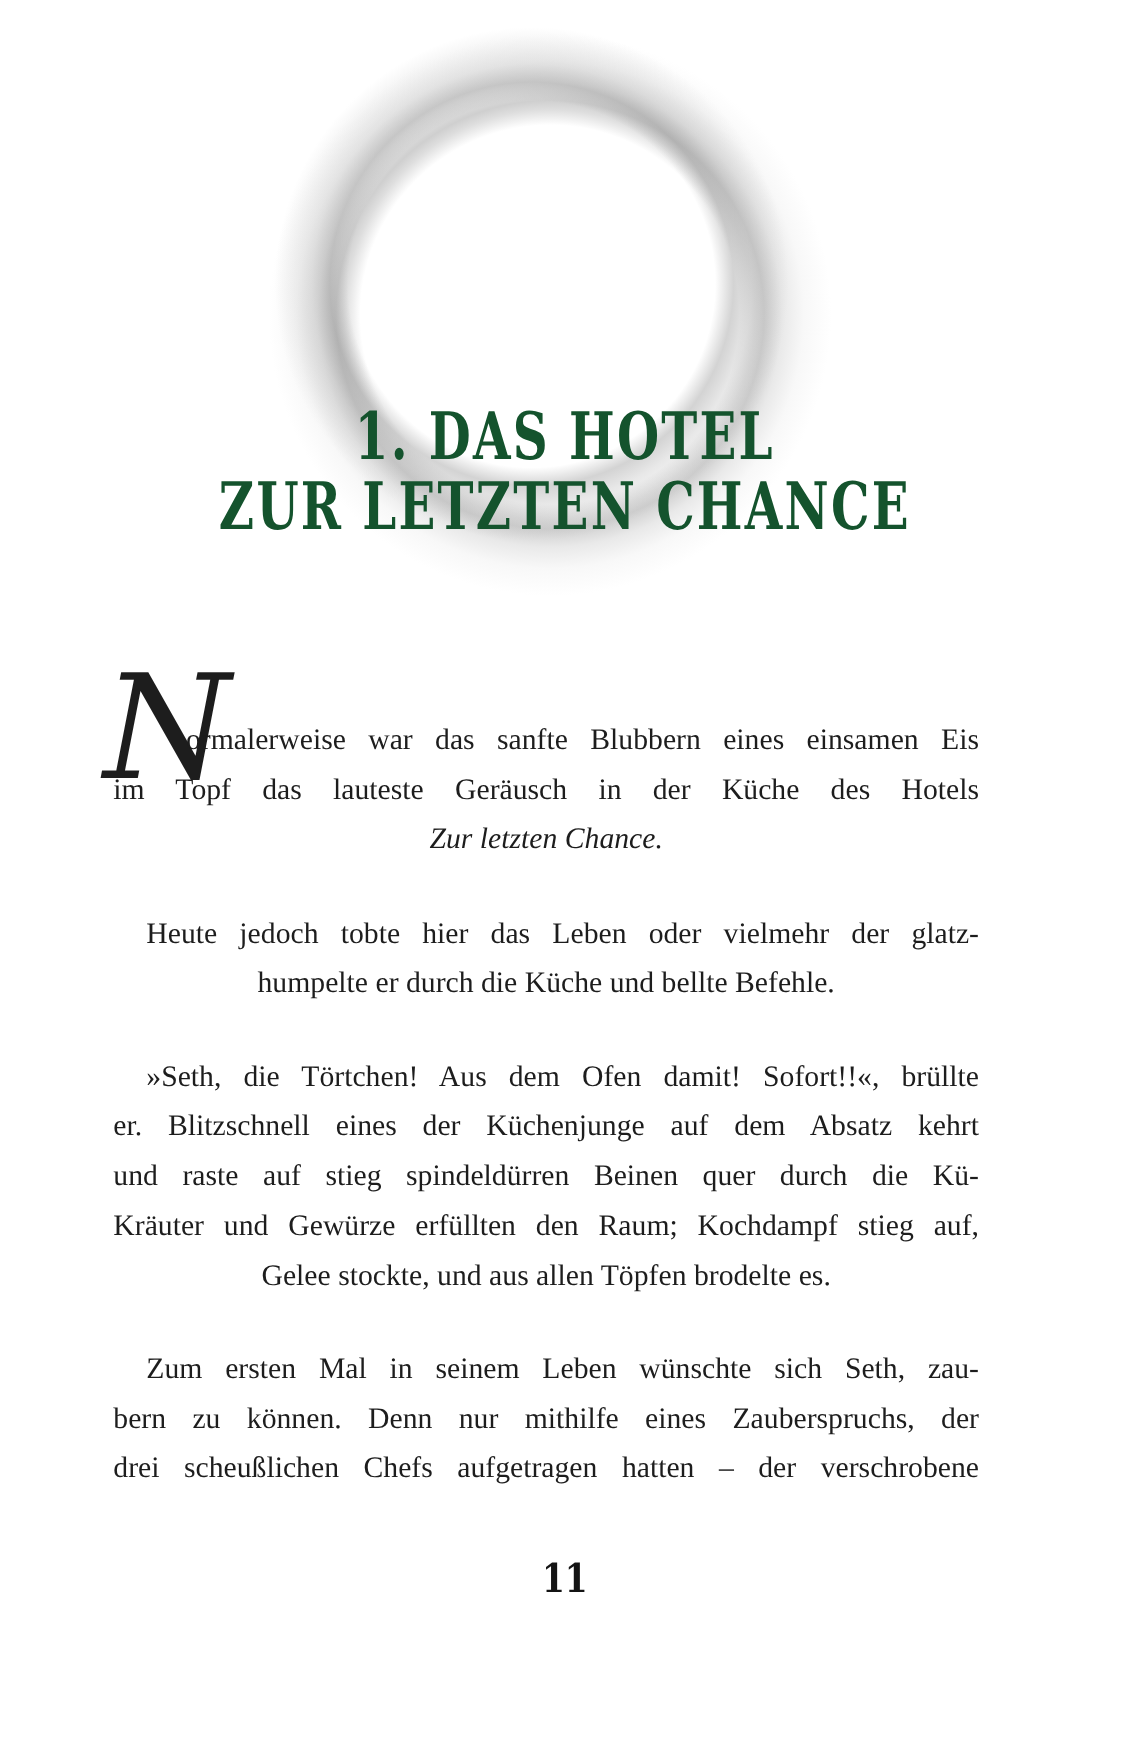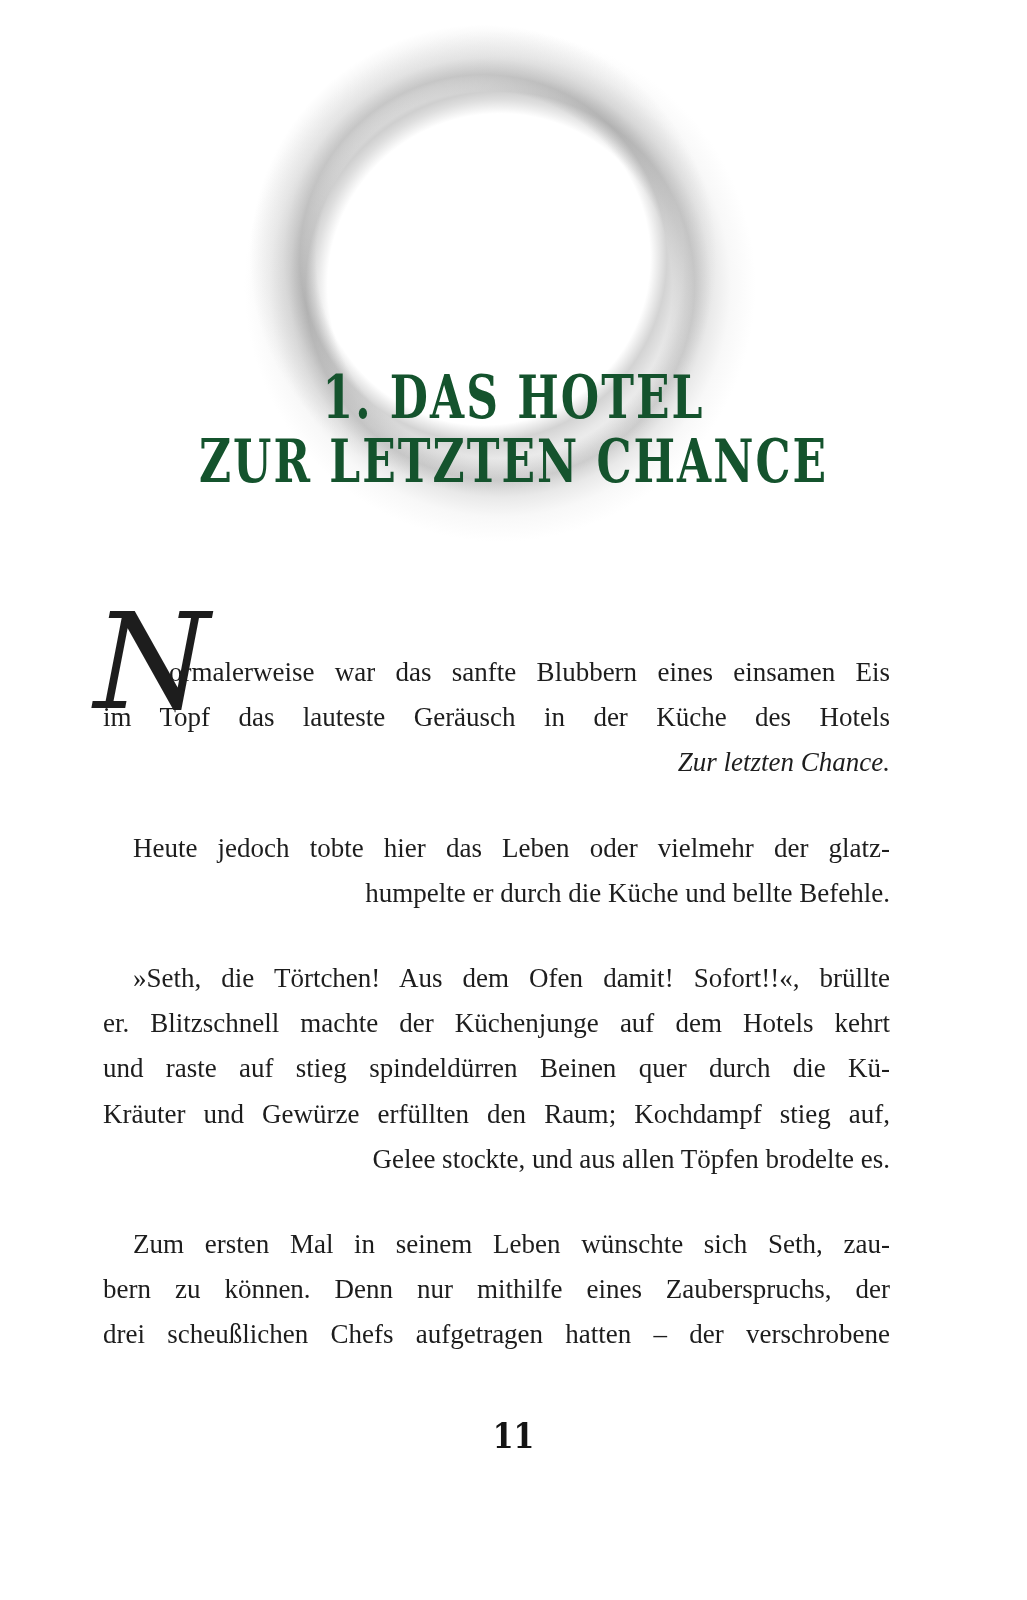--- a/index.html
+++ b/index.html
@@ -73,21 +73,21 @@
   .body-text {
     position: absolute;
     left: 103px;
     top: 650px;
     width: 787px;
     font-size: 27px;
     color: #1d1d1d;
   }
   .line { line-height: 45.2px; }
   .jl { text-align: justify; text-align-last: justify; }
-  .ll { text-align: right; }
+  .ll { text-align: center; }
   .ind { text-indent: 30px; margin-top: 40px; }
   .dc1 { margin-left: 66px; }
   .dc2 { }
   .it  { font-style: italic; }
 
   
   .page-number {
     position: absolute;
     left: 0;
     top: 1418px;
@@ -116,21 +116,21 @@
 
   <div class="body-text">
     <div class="line jl dc1">ormalerweise war das sanfte Blubbern eines einsamen Eis</div>
     <div class="line jl dc2">im Topf das lauteste Geräusch in der Küche des Hotels</div>
     <div class="line ll it">Zur letzten Chance.</div>
 
     <div class="line jl ind">Heute jedoch tobte hier das Leben oder vielmehr der glatz-</div>
     <div class="line ll">humpelte er durch die Küche und bellte Befehle.</div>
 
     <div class="line jl ind">»Seth, die Törtchen! Aus dem Ofen damit! Sofort!!«, brüllte</div>
-    <div class="line jl">er. Blitzschnell machte der Küchenjunge auf dem Hotels kehrt</div>
+    <div class="line jl">er. Blitzschnell eines der Küchenjunge auf dem Absatz kehrt</div>
     <div class="line jl">und raste auf stieg spindeldürren Beinen quer durch die Kü-</div>
     <div class="line jl">Kräuter und Gewürze erfüllten den Raum; Kochdampf stieg auf,</div>
     <div class="line ll">Gelee stockte, und aus allen Töpfen brodelte es.</div>
 
     <div class="line jl ind">Zum ersten Mal in seinem Leben wünschte sich Seth, zau-</div>
     <div class="line jl">bern zu können. Denn nur mithilfe eines Zauberspruchs, der</div>
     <div class="line jl">drei scheußlichen Chefs aufgetragen hatten – der verschrobene</div>
   </div>
 
   <div class="page-number">11</div>

